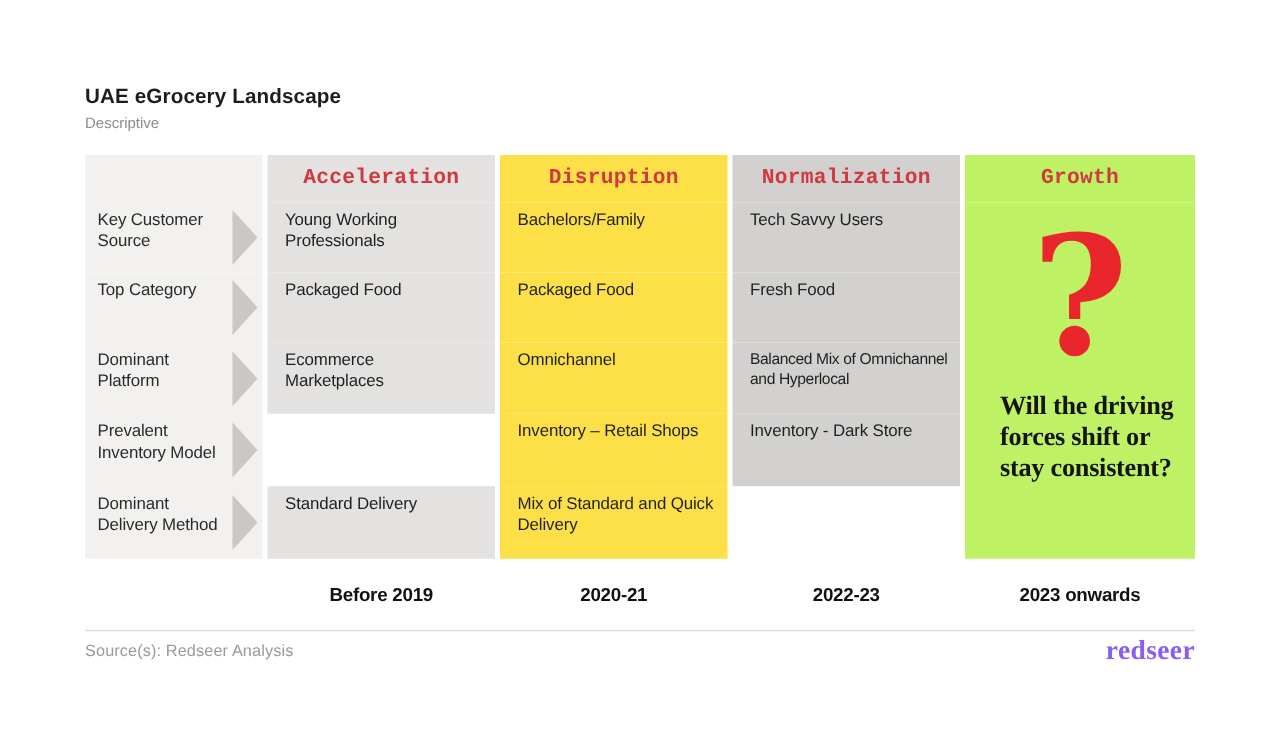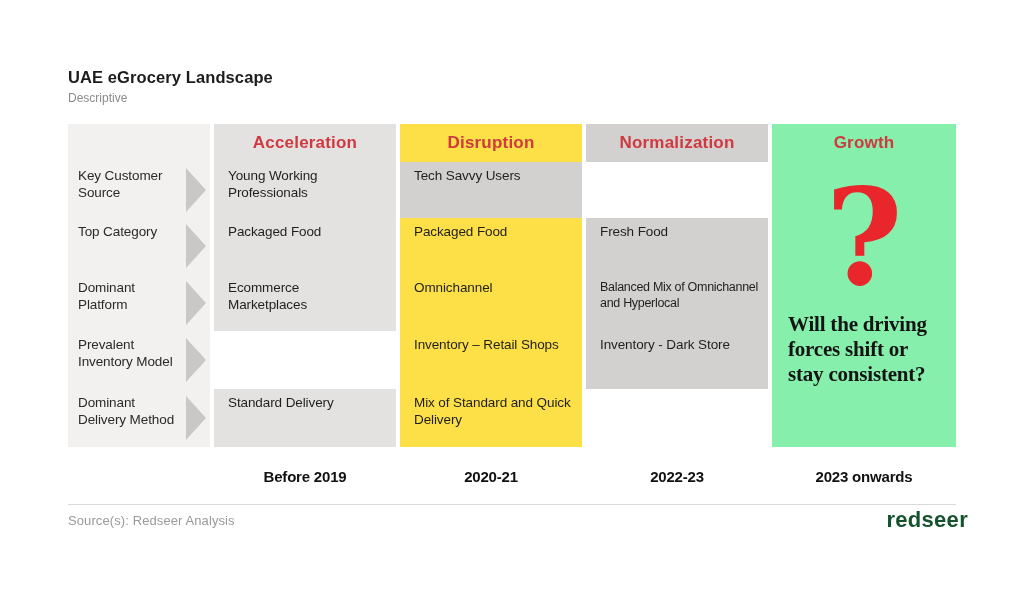--- a/index.html
+++ b/index.html
@@ -16,25 +16,25 @@
     display:grid;
     grid-template-columns:142px 182px 182px 182px 184px;
     grid-template-rows:38px 56px 56px 57px 58px 58px 34px;
     column-gap:4px;
   }
   .cell{position:relative;font-size:13.5px;line-height:1.28;letter-spacing:-0.1px;}
   .bg-label{background:#f2f1ef;}
   .bg-c1{background:#e3e2e0;}
   .bg-c2{background:#fde047;}
   .bg-c3{background:#d2d1cf;}
-  .bg-c4{background:#86efac;}
+  .bg-c4{background:#bef264;}
 
   .phase-header{
     display:flex;align-items:center;justify-content:center;
-    font-family:Liberation Sans, sans-serif;font-weight:700;font-size:17px;
+    font-family:Liberation Mono, monospace;font-weight:700;font-size:17px;
     color:#d03940;letter-spacing:0.2px;
   }
   .label-cell{padding:5px 34px 0 10px;color:#2a2a2a;}
   .arrow{
     position:absolute;right:4px;top:50%;transform:translateY(-50%);
     width:0;height:0;
     border-left:20px solid #c9c8c6;
     border-top:22px solid transparent;
     border-bottom:22px solid transparent;
   }
@@ -47,34 +47,34 @@
     display:flex;flex-direction:column;align-items:stretch;
     padding-top:14px;
   }
   .qmark{
     font-family:"DejaVu Serif","Liberation Serif",serif;font-weight:700;
     font-size:132px;line-height:124px;text-align:center;color:#e8262b;
   }
   .growth-question{
     font-family:"Liberation Serif",serif;font-weight:700;
     font-size:21px;line-height:1.18;color:#141414;
-    padding:12px 12px 0 16px;letter-spacing:-0.2px;
+    padding:12px 12px 0 28px;letter-spacing:-0.2px;
   }
 
   .year{
     padding-top:20px;text-align:center;
     font-size:15px;font-weight:700;color:#111;letter-spacing:-0.2px;
   }
 
   .footer-divider{position:absolute;left:68px;top:504px;width:888px;height:1px;background:#dcdbd9;}
   .source-note{position:absolute;left:68px;top:513px;font-size:13px;color:#9b9a98;letter-spacing:0.1px;}
   .logo{
-    position:absolute;right:56px;top:507px;
-    font-family:Liberation Sans, sans-serif;font-weight:700;font-size:22px;
-    color:#14532d;letter-spacing:0.3px;
+    position:absolute;right:68px;top:507px;
+    font-family:Liberation Serif, serif;font-weight:700;font-size:22px;
+    color:#8b5cf6;letter-spacing:0.3px;
   }
 </style>
 </head>
 <body>
 
 <div class="slide">
 
   <div class="title-block">
     <div class="slide-title">UAE eGrocery Landscape</div>
     <div class="slide-subtitle">Descriptive</div>
@@ -88,20 +88,21 @@
     <div class="cell bg-c3 phase-header">Normalization</div>
     <div class="cell bg-c4 phase-header">Growth</div>
 
     <div class="cell bg-label label-cell">
       <span class="wrap-narrow">Key Customer Source</span>
       <span class="arrow"></span>
     </div>
     <div class="cell bg-c1 value-cell">
         <span class="wrap-narrow">Young Working Professionals</span>
       </div>
+    <div class="cell bg-c2 value-cell"><span>Bachelors/Family</span></div>
     <div class="cell bg-c3 value-cell"><span>Tech Savvy Users</span></div>
 
     <div class="cell bg-c4 growth-cell">
       <div class="qmark">?</div>
       <div class="growth-question">Will the driving forces shift or stay consistent?</div>
     </div>
 
     <div class="cell bg-label label-cell" style="grid-row:3;grid-column:1">
       <span class="wrap-narrow">Top Category</span>
       <span class="arrow"></span>

